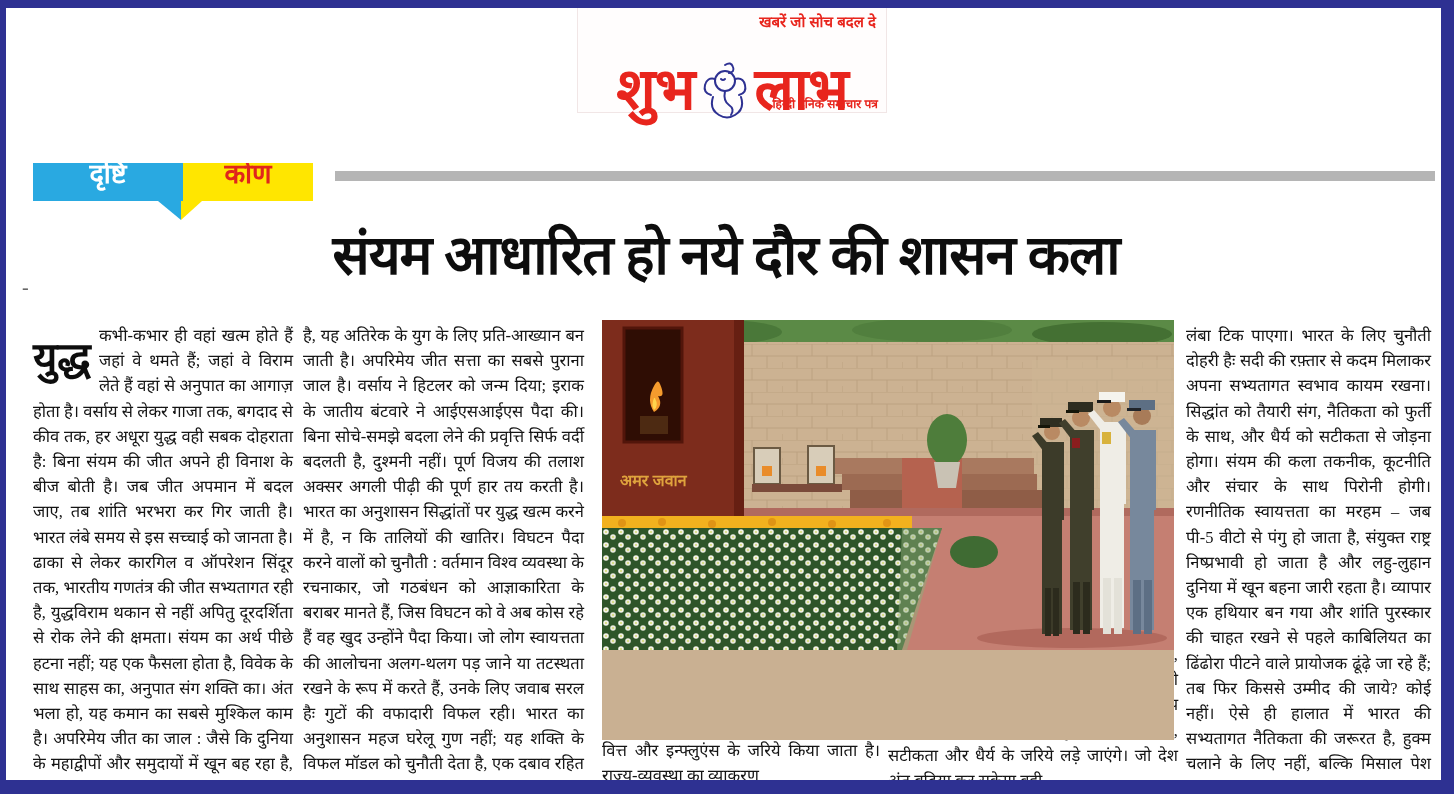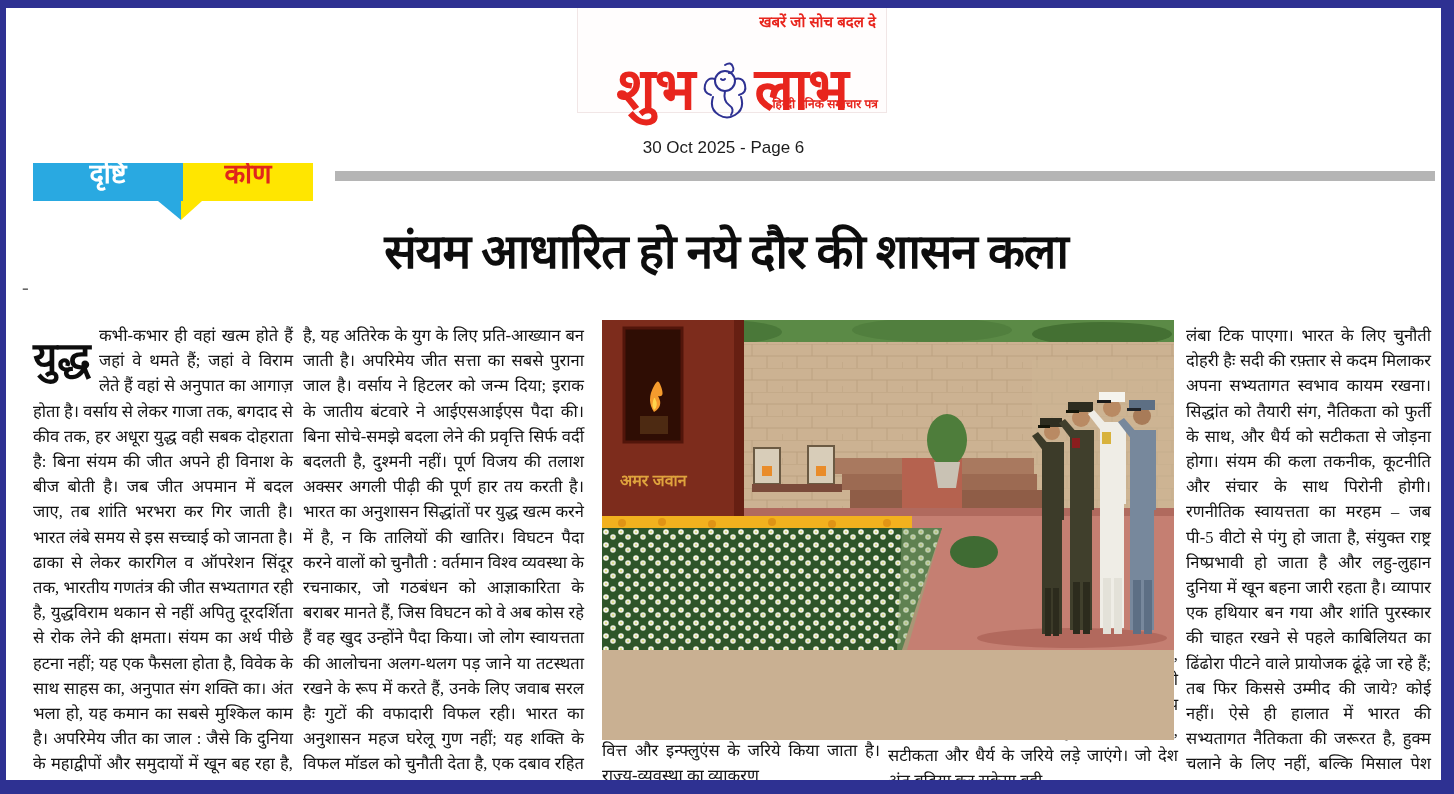--- a/index.html
+++ b/index.html
@@ -64,21 +64,21 @@
   .rule-gray{
     position:absolute;left:329px;top:163px;width:1100px;height:10px;
     background:#b5b5b5;
   }
   .stray-dash{
     position:absolute;left:16px;top:268px;color:#666;font-size:20px;
   }
   
   .headline{
     position:absolute;left:160px;top:218px;width:1120px;
-    text-align:center;color:#0d0d0d;font-weight:bold;font-size:48px;
+    text-align:center;color:#0d0d0d;font-weight:bold;font-size:55px;
     letter-spacing:-1px;line-height:1.1;white-space:nowrap;
   }
   
   .bodycol{
     position:absolute;top:315px;
     font-size:16.5px;line-height:25.2px;color:#141414;
     text-align:justify;
   }
   .col1{left:27px;width:260px;height:462px;}
   .col2{left:297px;width:281px;height:462px;}
@@ -114,21 +114,20 @@
             <path d="M28 32 q-2 10 4 14 q6 4 2 10"></path>
             <path d="M16 38 q-4 12 6 18 q8 5 16 0 q10 -6 6 -18"></path>
             <path d="M24 20 q2 2 4 0"></path>
           </svg>
         </span>
         <span class="brand-word">लाभ</span>
       </div>
       <div class="subtitle">हिन्दी दैनिक समाचार पत्र</div>
     </div>
 
-    <div class="date-line">30 Oct 2025 - Page 6</div>
 
     <div class="tab tab-right">
       <span class="tab-label">कोण</span>
     </div>
     <div class="tab tab-left">
       <span class="tab-label">दृष्टि</span>
     </div>
     <div class="tab-pointer">
       <svg width="44" height="20" viewBox="0 0 44 20">
         <polygon points="0,0 23,0 23,19" fill="#29a9e1"></polygon>

